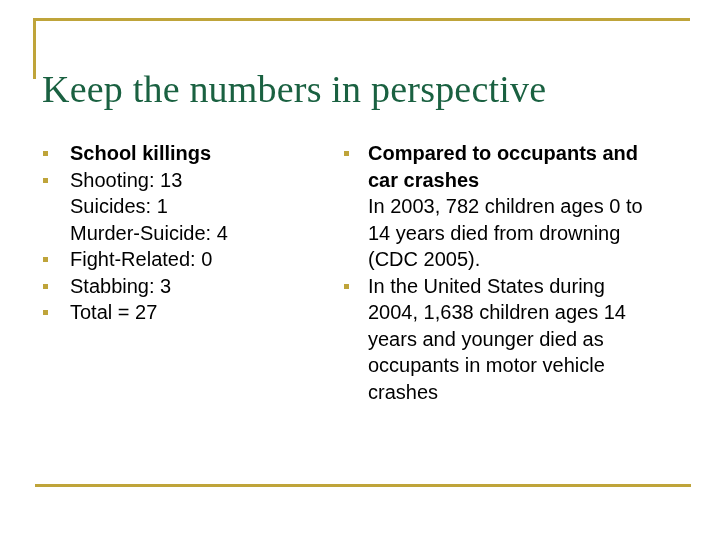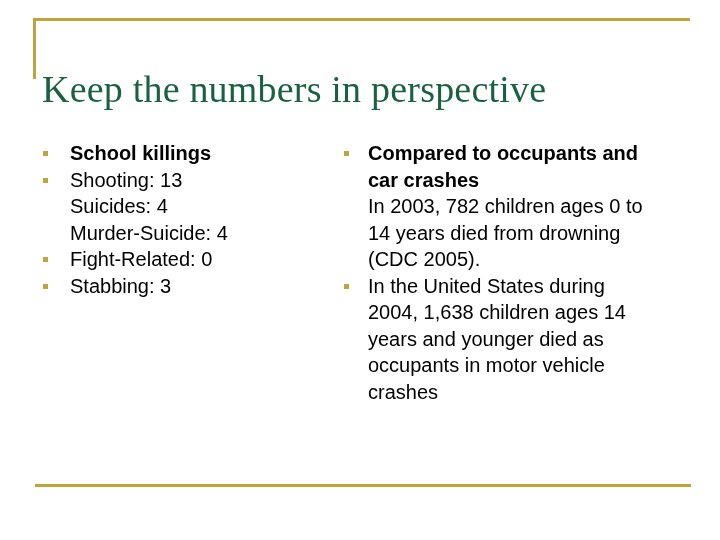--- a/index.html
+++ b/index.html
@@ -104,24 +104,25 @@
 
   <div class="rule-top"></div>
   <div class="rule-left"></div>
   <div class="rule-bottom"></div>
 
   <div class="title">Keep the numbers in perspective</div>
 
   <div class="col col-left">
     <div class="line bulleted bold">School killings</div>
     <div class="line bulleted">Shooting: 13</div>
-    <div class="line">Suicides: 4</div>
+    <div class="line">Suicides: 1</div>
     <div class="line">Murder-Suicide: 4</div>
     <div class="line bulleted">Fight-Related: 0</div>
     <div class="line bulleted">Stabbing: 3</div>
+    <div class="line bulleted">Total = 27</div>
   </div>
 
   <div class="col col-right">
     <div class="line bulleted bold">Compared to occupants and car crashes</div>
     <div class="line">In 2003, 782 children ages 0 to 14 years died from drowning (CDC 2005).</div>
     <div class="line bulleted">In the United States during 2004, 1,638 children ages 14 years and younger died as occupants in motor vehicle crashes</div>
   </div>
 
 </div>
 

